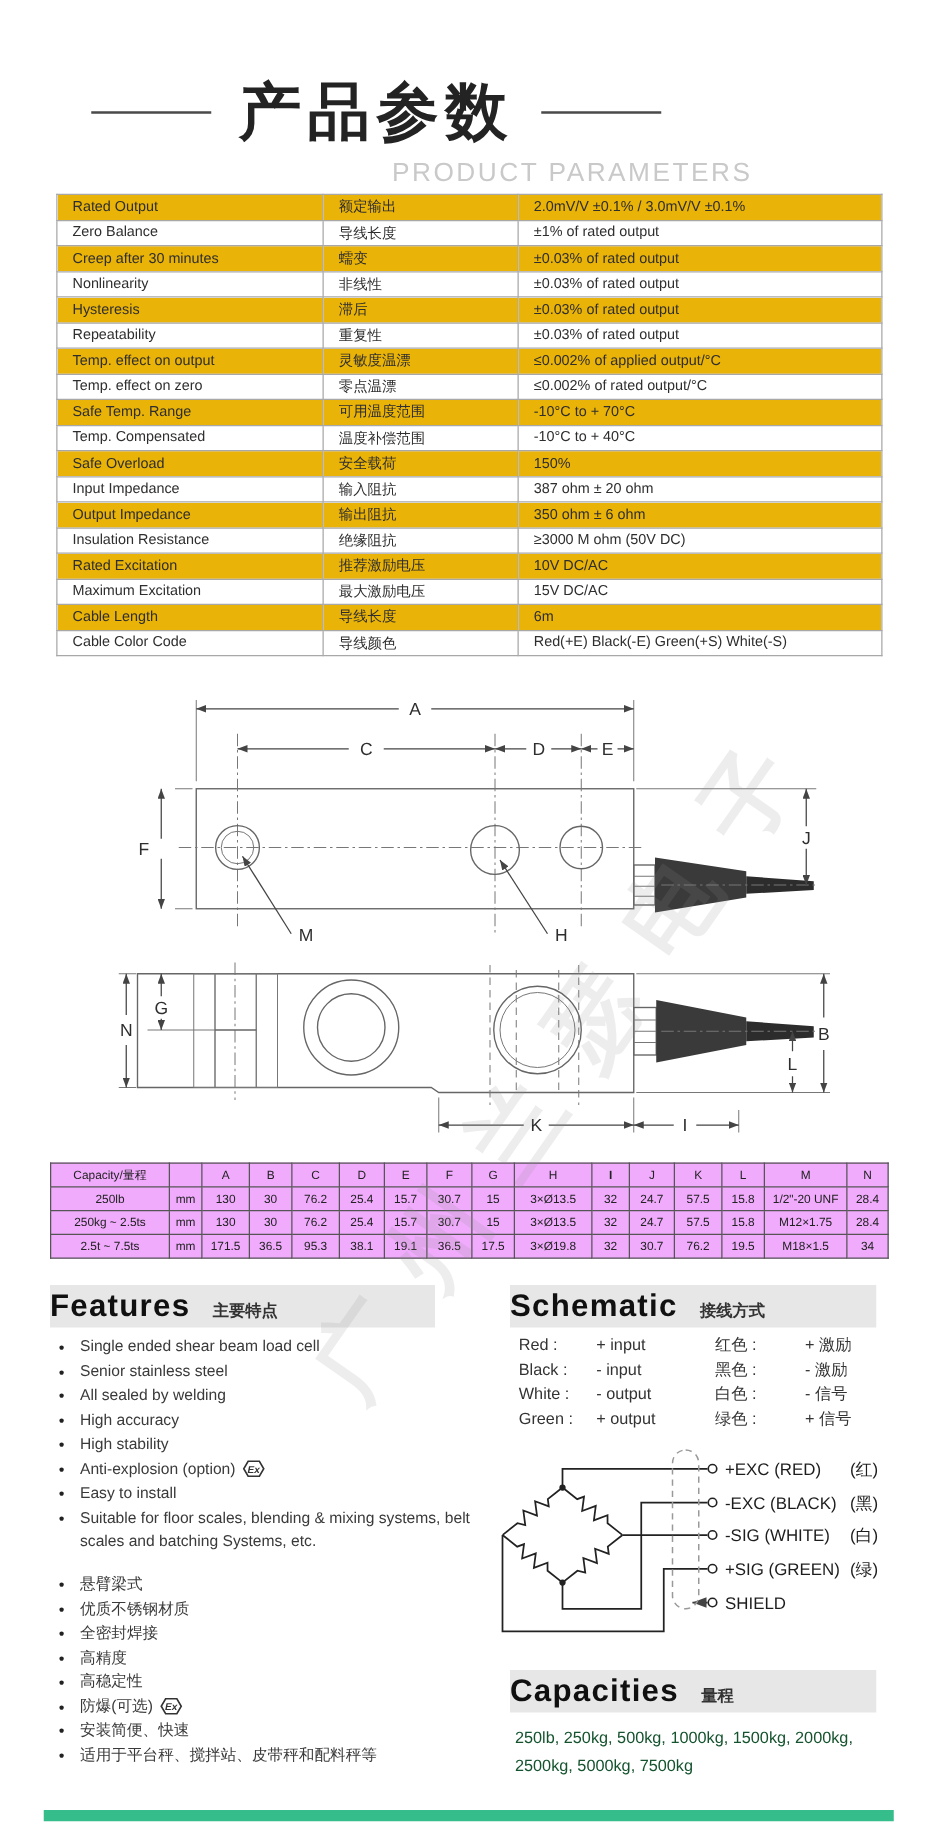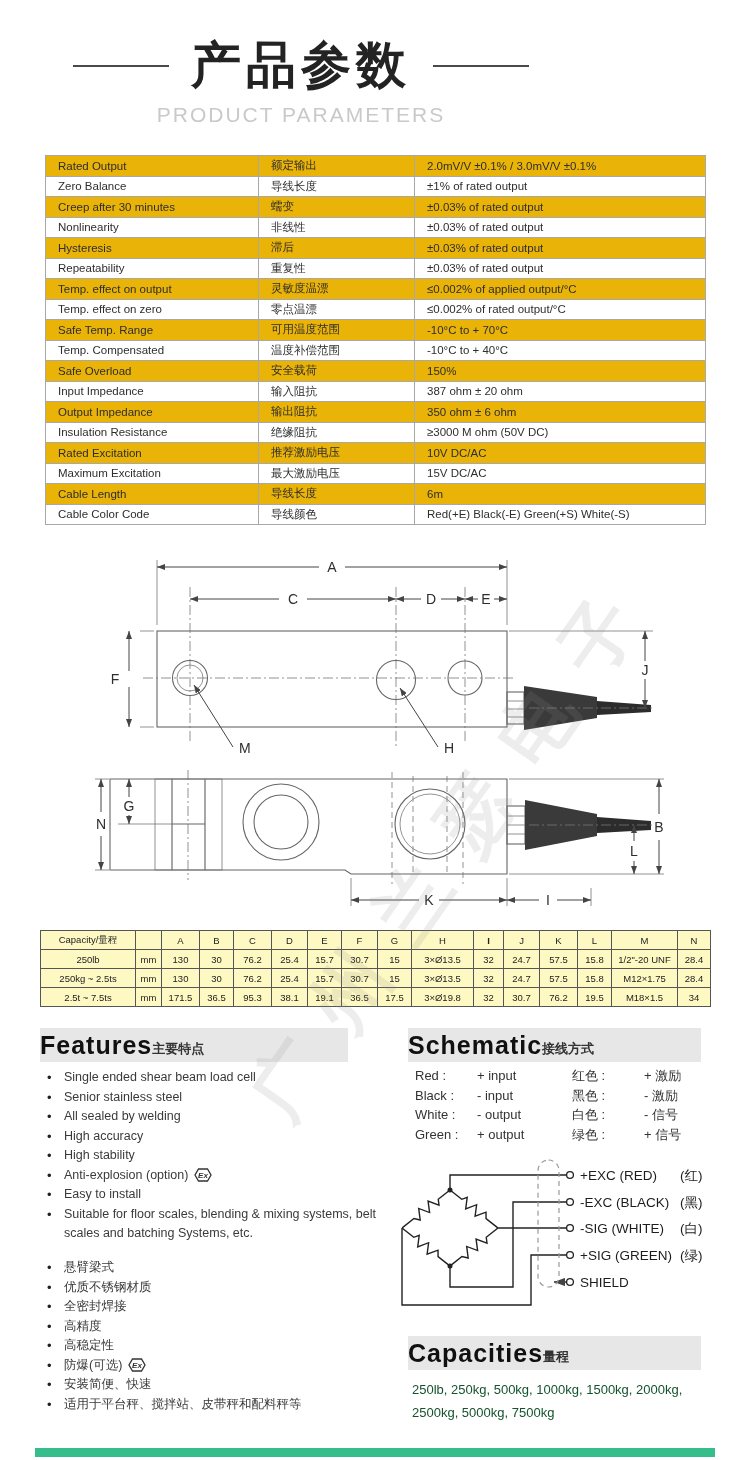--- a/index.html
+++ b/index.html
@@ -1,21 +1,21 @@
 <!DOCTYPE html>
 <html><head>
 <meta charset="utf-8">
 <style>
   html,body{margin:0;padding:0}
   body{width:750px;height:1460px;position:relative;background:#fff;overflow:hidden;
        font-family:"Liberation Sans","DejaVu Sans",sans-serif;color:#333}
   .abs{position:absolute}
 
   
-  .title-wrap{top:32px;left:0;width:602px;text-align:center;z-index:1}
+  .title-wrap{top:56px;left:0;width:602px;text-align:right;z-index:1}
   .title-row{display:flex;align-items:center;justify-content:center}
   .title-line{width:96px;height:2px;background:#4a4a4a;margin:0 22px}
   .page-title{font-size:50px;font-weight:900;letter-spacing:5px;color:#232323}
   .page-subtitle{margin-top:4px;font-size:21px;letter-spacing:2px;color:#c9c9c9}
 
   
   table.specs{left:45px;top:155px;width:660px;position:absolute;border-collapse:collapse;
               table-layout:fixed;font-size:11.5px;z-index:1;background:#fff}
   table.specs td{border:1px solid #a8a8a8;height:19.5px;padding:0 4px 0 12px;
                  vertical-align:middle;color:#2e2e2e;overflow:hidden;white-space:nowrap}
@@ -26,29 +26,29 @@
   svg .thin{stroke:#777;stroke-width:0.8;fill:none}
   svg .dash{stroke:#777;stroke-width:0.8;stroke-dasharray:6 4;fill:none}
   svg .dashdot{stroke:#777;stroke-width:0.8;stroke-dasharray:10 3 2 3;fill:none}
   svg .edge{stroke:#666;stroke-width:1.1;fill:none}
   svg text.dimtext{font-size:14px;fill:#2e2e2e;paint-order:stroke;stroke:#fff;stroke-width:3px}
   .watermark{z-index:3;pointer-events:none;font-size:74px;letter-spacing:34px;white-space:nowrap;
              color:rgba(140,140,140,0.16);transform-origin:0 0;font-weight:700}
 
   
   table.dim-table{left:40px;top:930px;width:670px;position:absolute;border-collapse:collapse;
-                  table-layout:fixed;font-size:9.5px;text-align:center;color:#222;z-index:2;background:#fef9c3}
+                  table-layout:fixed;font-size:9.5px;text-align:center;color:#222;z-index:2;background:#f0abfc}
   table.dim-table th,table.dim-table td{border:1px solid #555;height:18px;padding:0;
                   font-weight:normal;overflow:hidden;white-space:nowrap}
   table.dim-table th.bold{font-weight:bold}
 
   
   .sec-bar{height:34px;background:#e7e7e7;display:flex;align-items:center;z-index:1}
   .sec-title{font-size:25px;font-weight:800;color:#101010;letter-spacing:1px}
-  .sec-sub{font-size:13px;font-weight:700;color:#333;margin-top:7px}
+  .sec-sub{font-size:13px;font-weight:700;color:#333;margin-left:18px;margin-top:7px}
   .bar-features{left:40px;top:1028px;width:308px}
   .bar-schematic{left:408px;top:1028px;width:293px}
   .bar-capacities{left:408px;top:1336px;width:293px}
 
   
   ul.feat{left:47px;width:330px;position:absolute;list-style:none;margin:0;padding:0;z-index:2}
   ul.feat li{display:flex;font-size:12.5px;line-height:19.5px;color:#3a3a3a;align-items:flex-start}
   ul.feat .bullet{width:17px;flex:none;font-size:13px;color:#222}
   .list-en{top:1068px}
   .list-cn{top:1258px}

